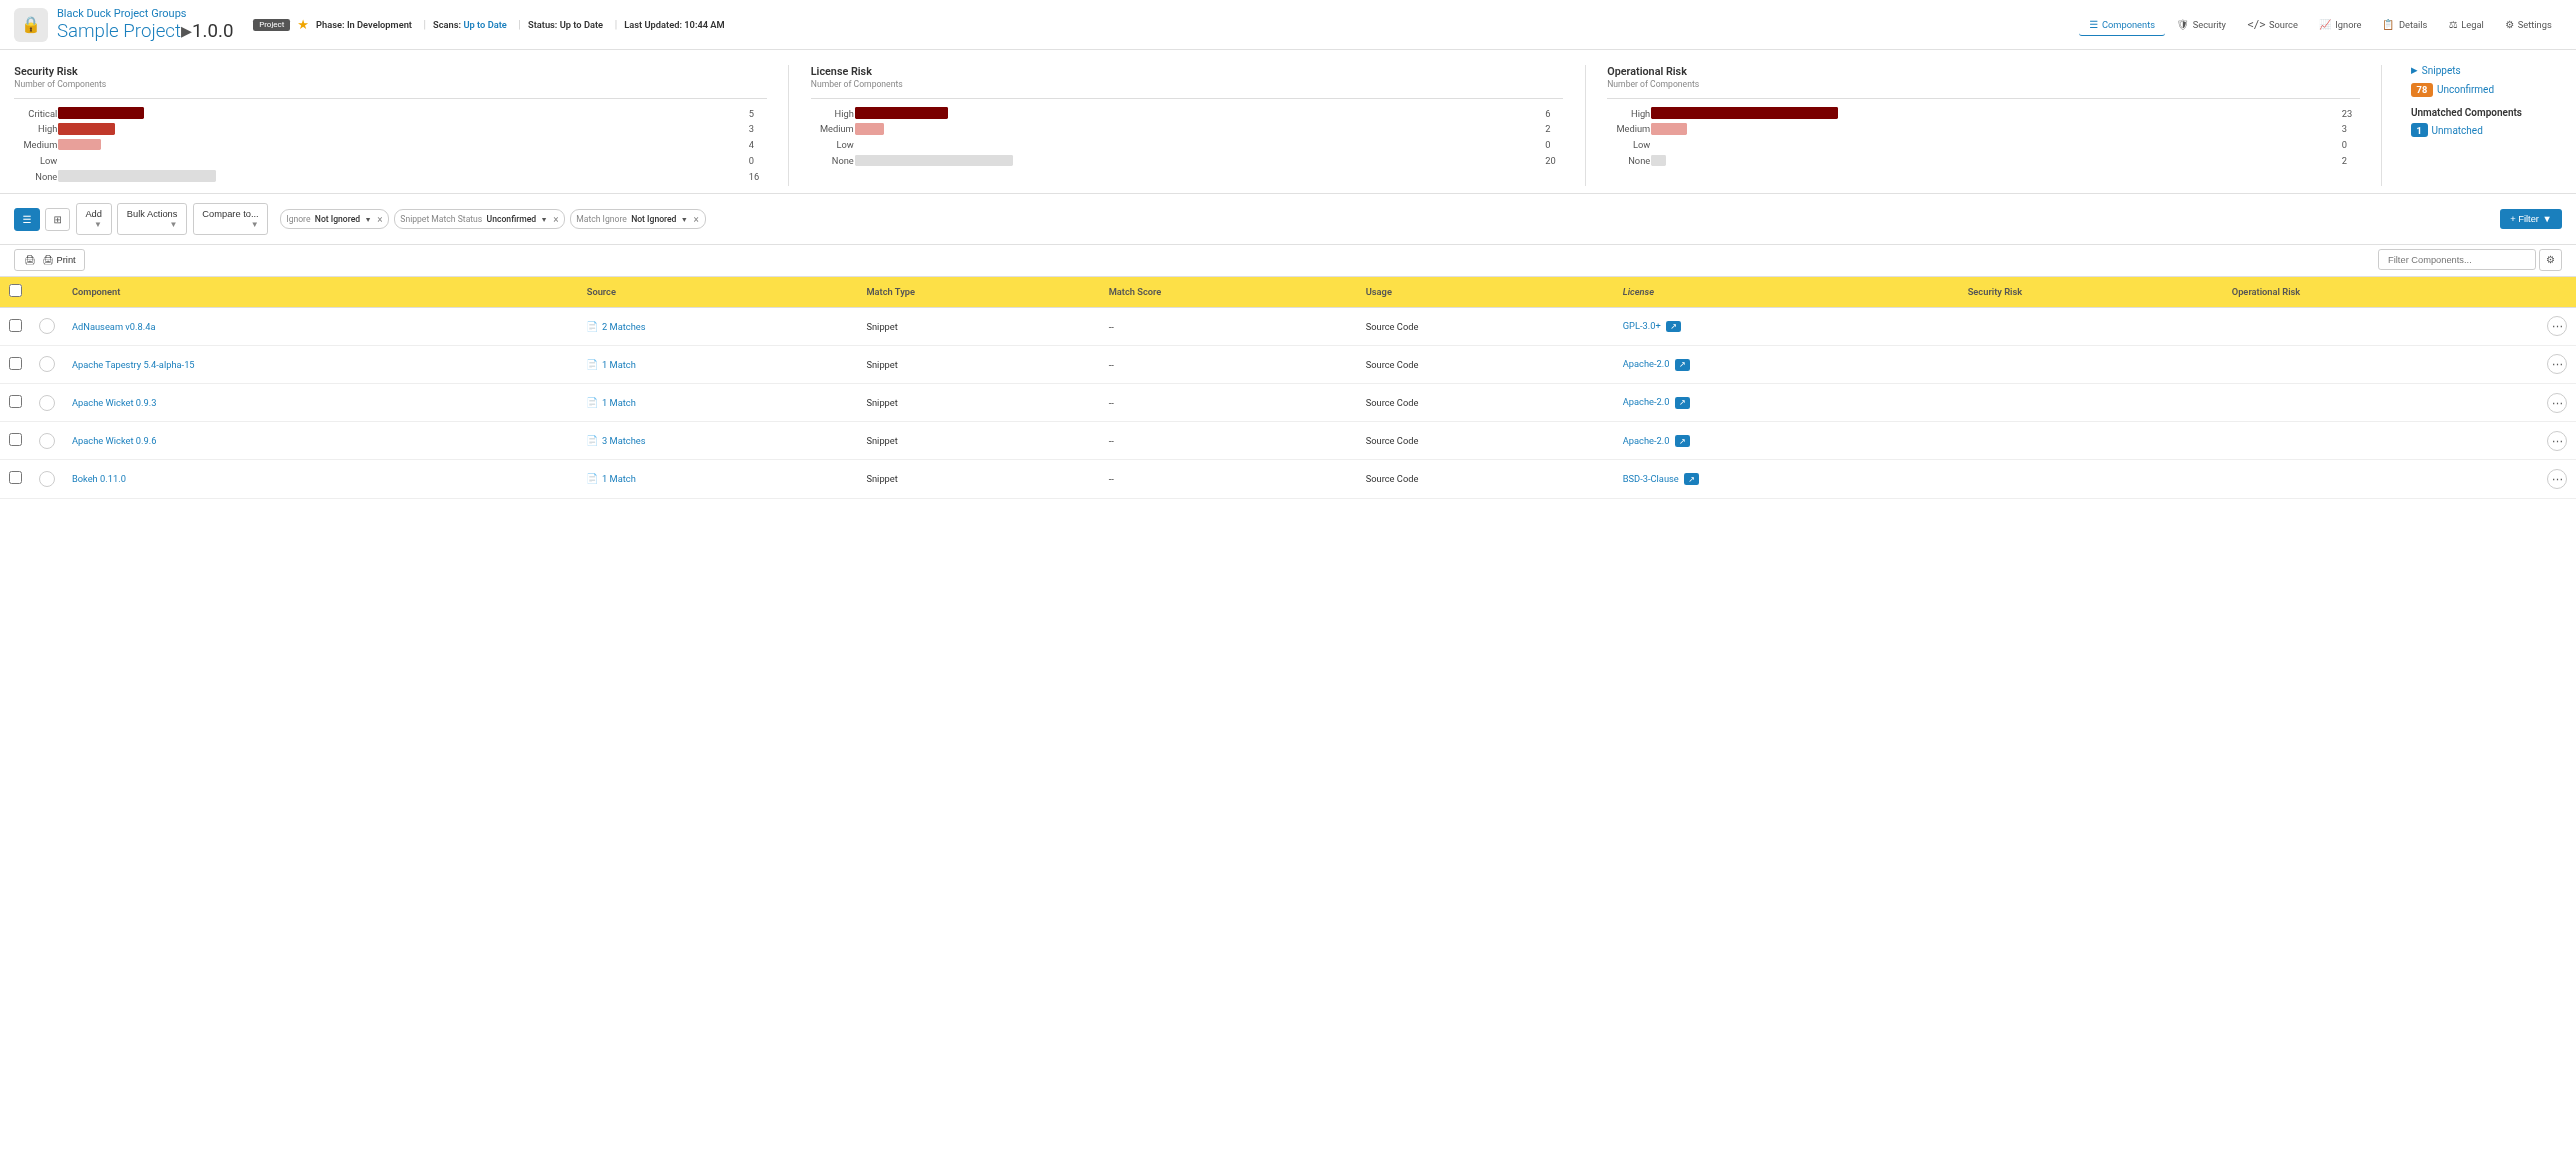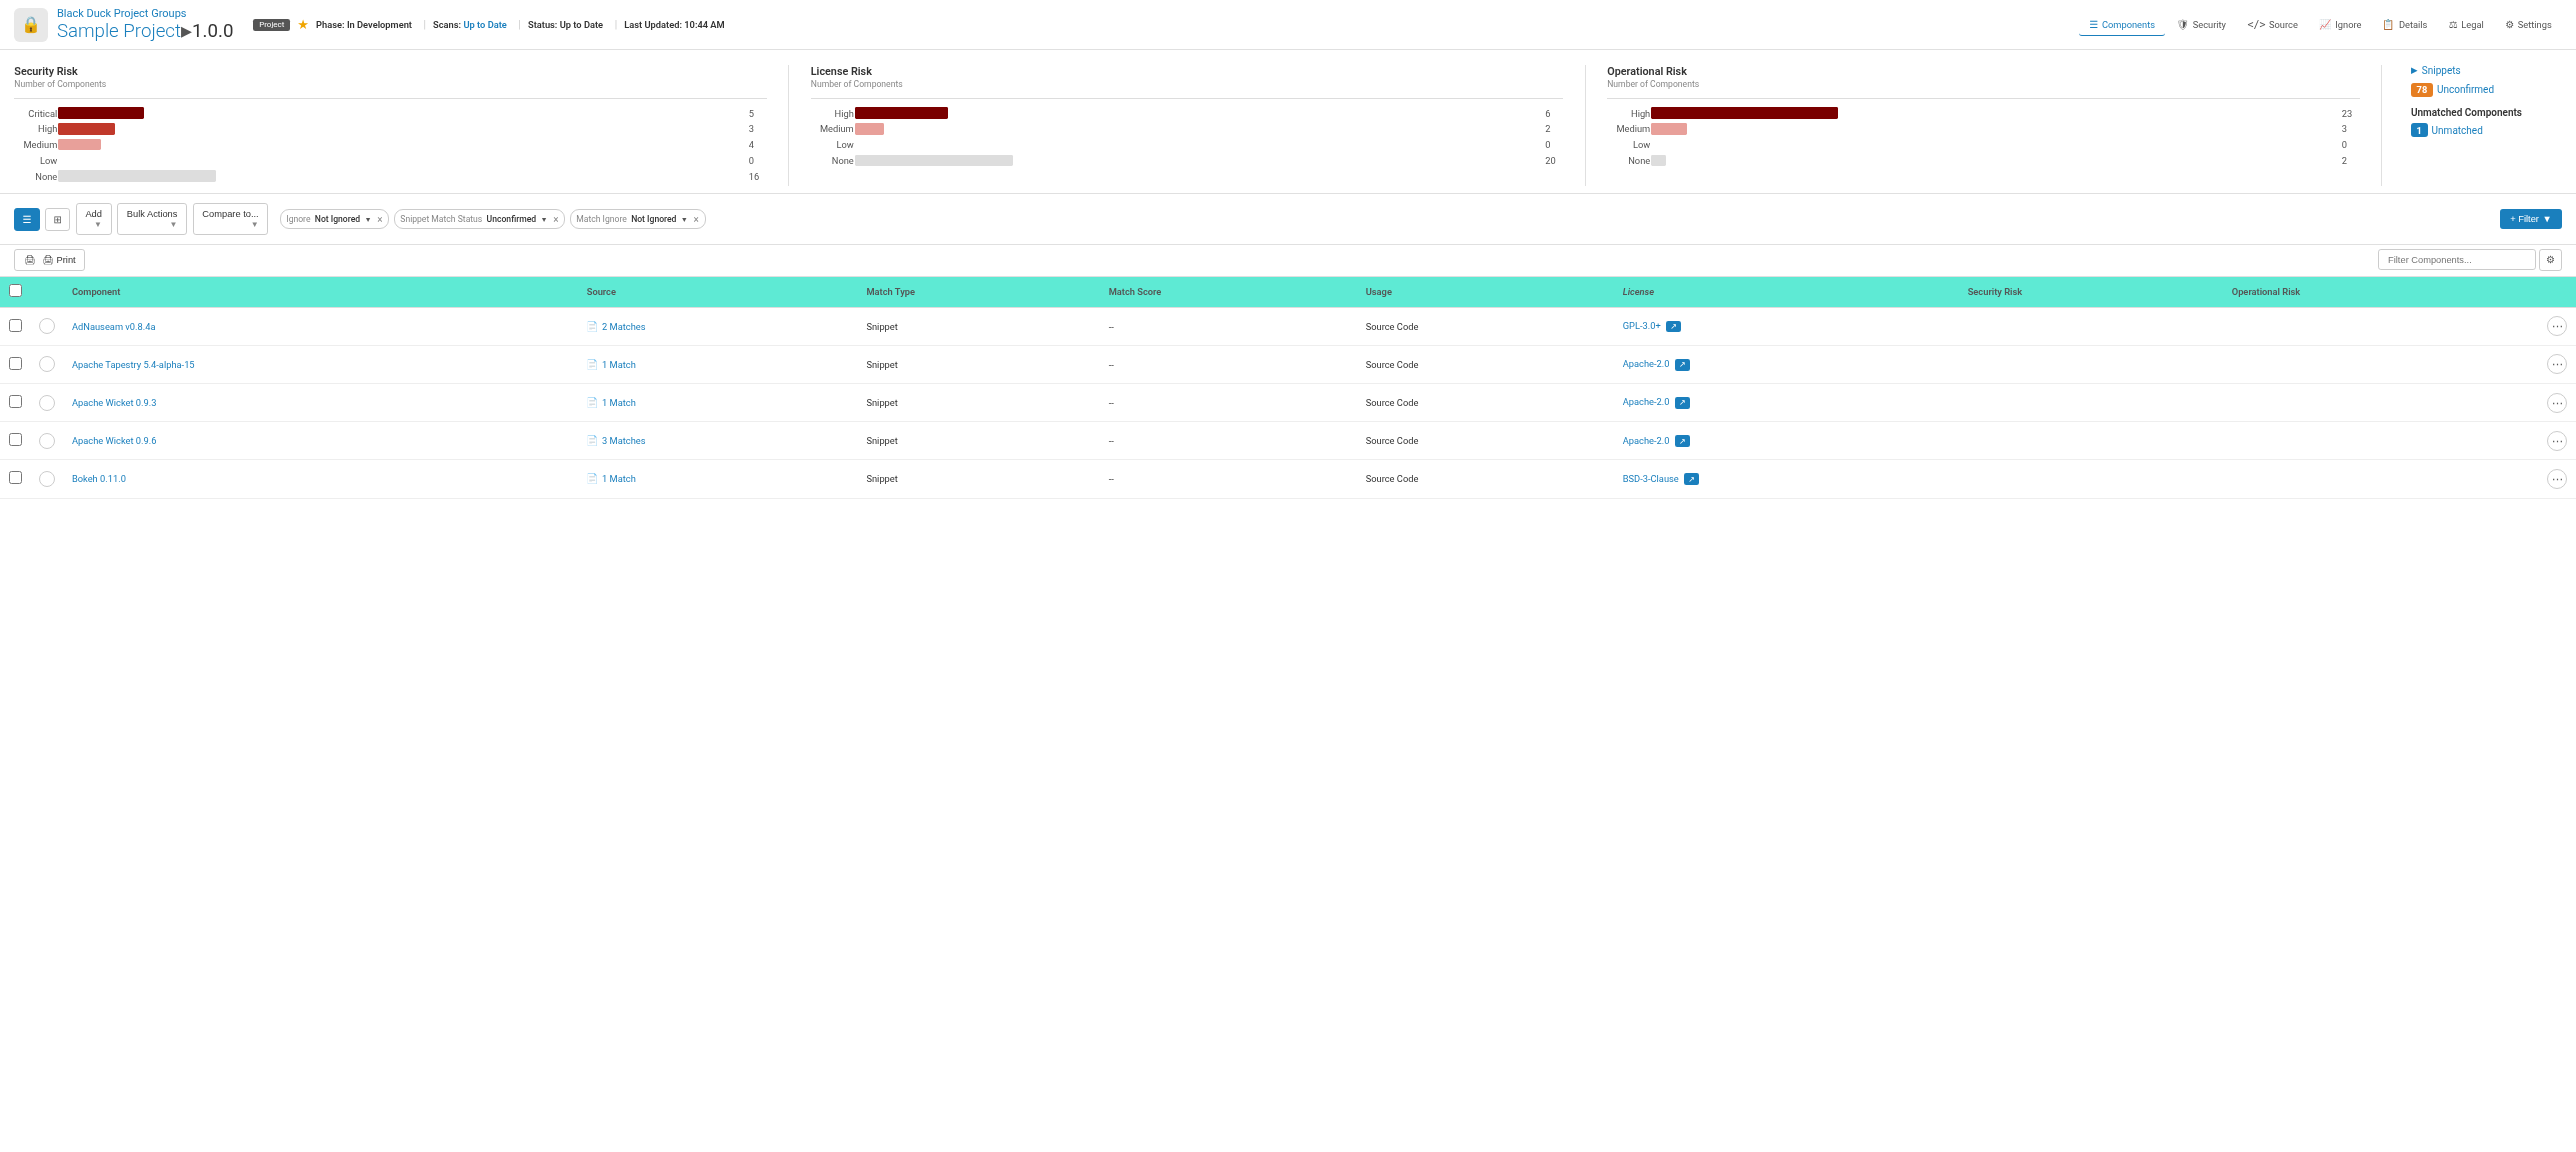--- a/index.html
+++ b/index.html
@@ -61,21 +61,21 @@
     .btn-filter { background: #1a7fbd; color: #fff; border: none; padding: 5px 10px; border-radius: 2.9px; cursor: pointer; font-size: 9.3px; display: flex; align-items: center; gap: 3.6px; margin-left: auto; }
     .toolbar-row2 { display: flex; align-items: center; gap: 5.7px; padding: 4.3px 14.3px 5.7px; border-bottom: 0.7px solid #e0e0e0; }
     .btn-print { border: 0.7px solid #ccc; background: #fff; padding: 4.3px 8.6px; border-radius: 2.9px; cursor: pointer; font-size: 9.3px; color: #333; display: flex; align-items: center; gap: 3.6px; }
     .filter-input-wrap { margin-left: auto; display: flex; align-items: center; }
     .filter-input { border: 0.7px solid #ccc; border-radius: 2.9px; padding: 4.3px 8.6px; font-size: 9.3px; width: 158px; color: #999; }
     .filter-settings-icon { border: 0.7px solid #ccc; background: #fff; padding: 4.3px 5.7px; border-radius: 2.9px; cursor: pointer; font-size: 10px; color: #555; margin-left: 2.9px; }
 
     
     .table-wrap { overflow-x: auto; }
     table { width: 100%; border-collapse: collapse; }
-    thead th { padding: 7.2px 8.6px; text-align: left; font-size: 9.3px; font-weight: 600; color: #555; border-bottom: 1.4px solid #ddd; background: #5eead4; white-space: nowrap; }
+    thead th { padding: 7.2px 8.6px; text-align: left; font-size: 9.3px; font-weight: 600; color: #555; border-bottom: 1.4px solid #ddd; background: #fde047; white-space: nowrap; }
     tbody tr { border-bottom: 0.7px solid #eee; }
     tbody td { padding: 8.6px 8.6px; font-size: 9.3px; color: #333; vertical-align: middle; }
     .component-name { color: #1a7fbd; cursor: pointer; }
     .component-version { color: #1a7fbd; }
     .source-link { color: #1a7fbd; cursor: pointer; display: flex; align-items: center; gap: 2.9px; }
     .source-icon { font-size: 10px; color: #1a7fbd; }
     .license-link { color: #1a7fbd; cursor: pointer; }
     .license-icon-btn { background: #1a7fbd; color: #fff; border: none; border-radius: 2.2px; padding: 1.4px 4.3px; font-size: 8px; cursor: pointer; margin-left: 2.9px; }
     .more-btn { background: #fff; border: 0.7px solid #ccc; border-radius: 50%; width: 20px; height: 20px; display: flex; align-items: center; justify-content: center; cursor: pointer; font-size: 11.5px; color: #555; }
     .status-circle { width: 16px; height: 16px; border: 1.4px solid #ccc; border-radius: 50%; display: flex; align-items: center; justify-content: center; }

